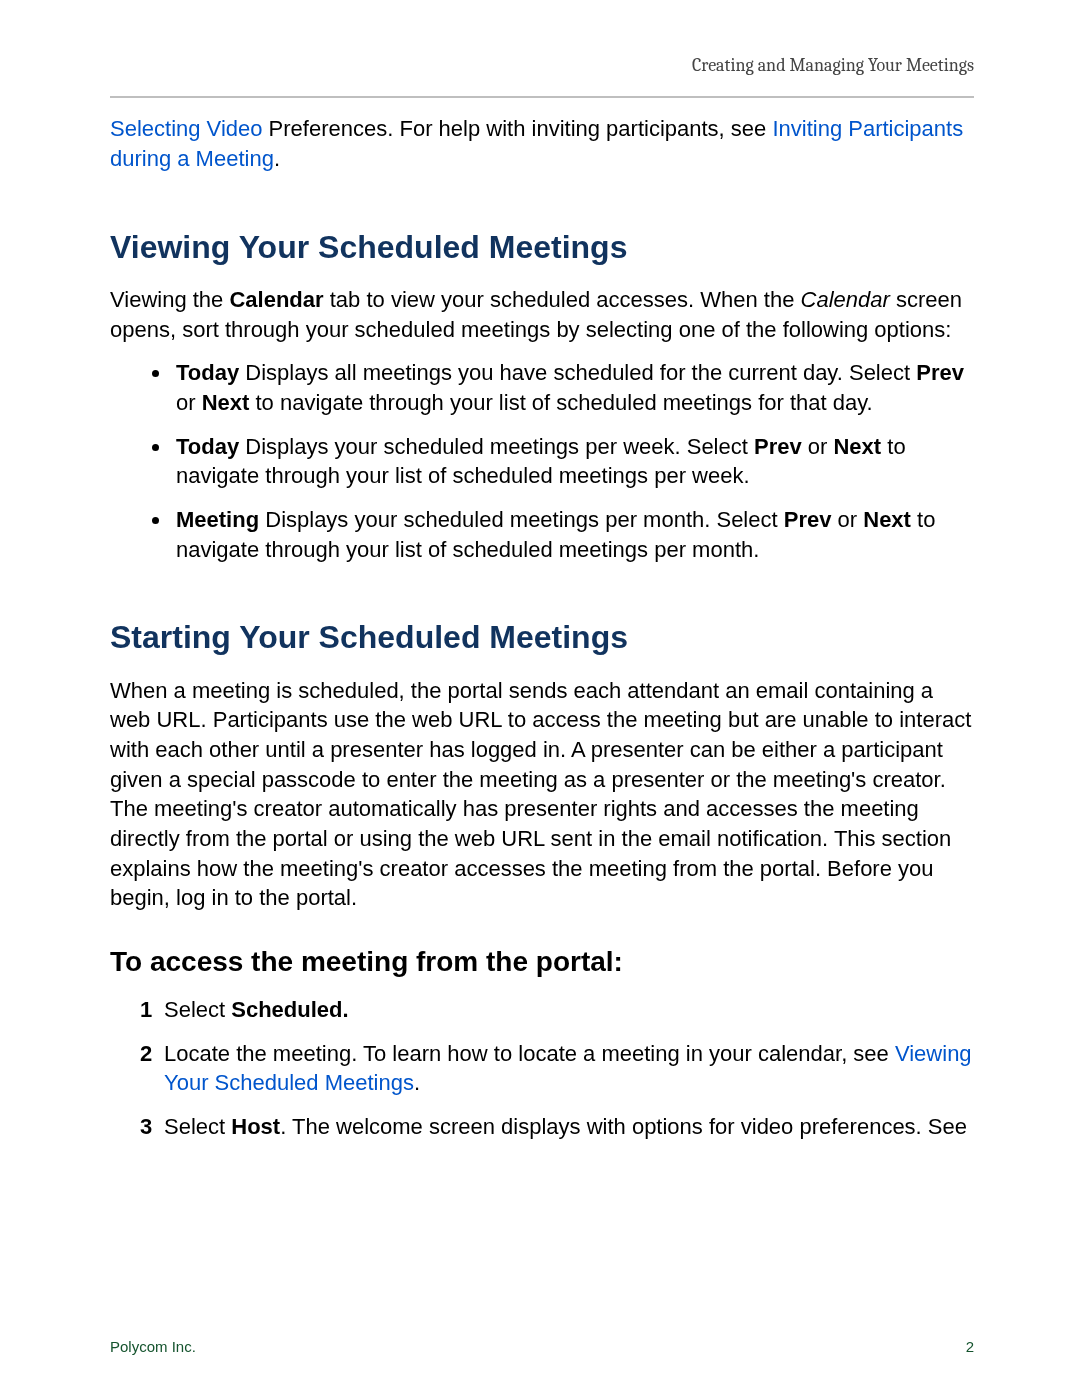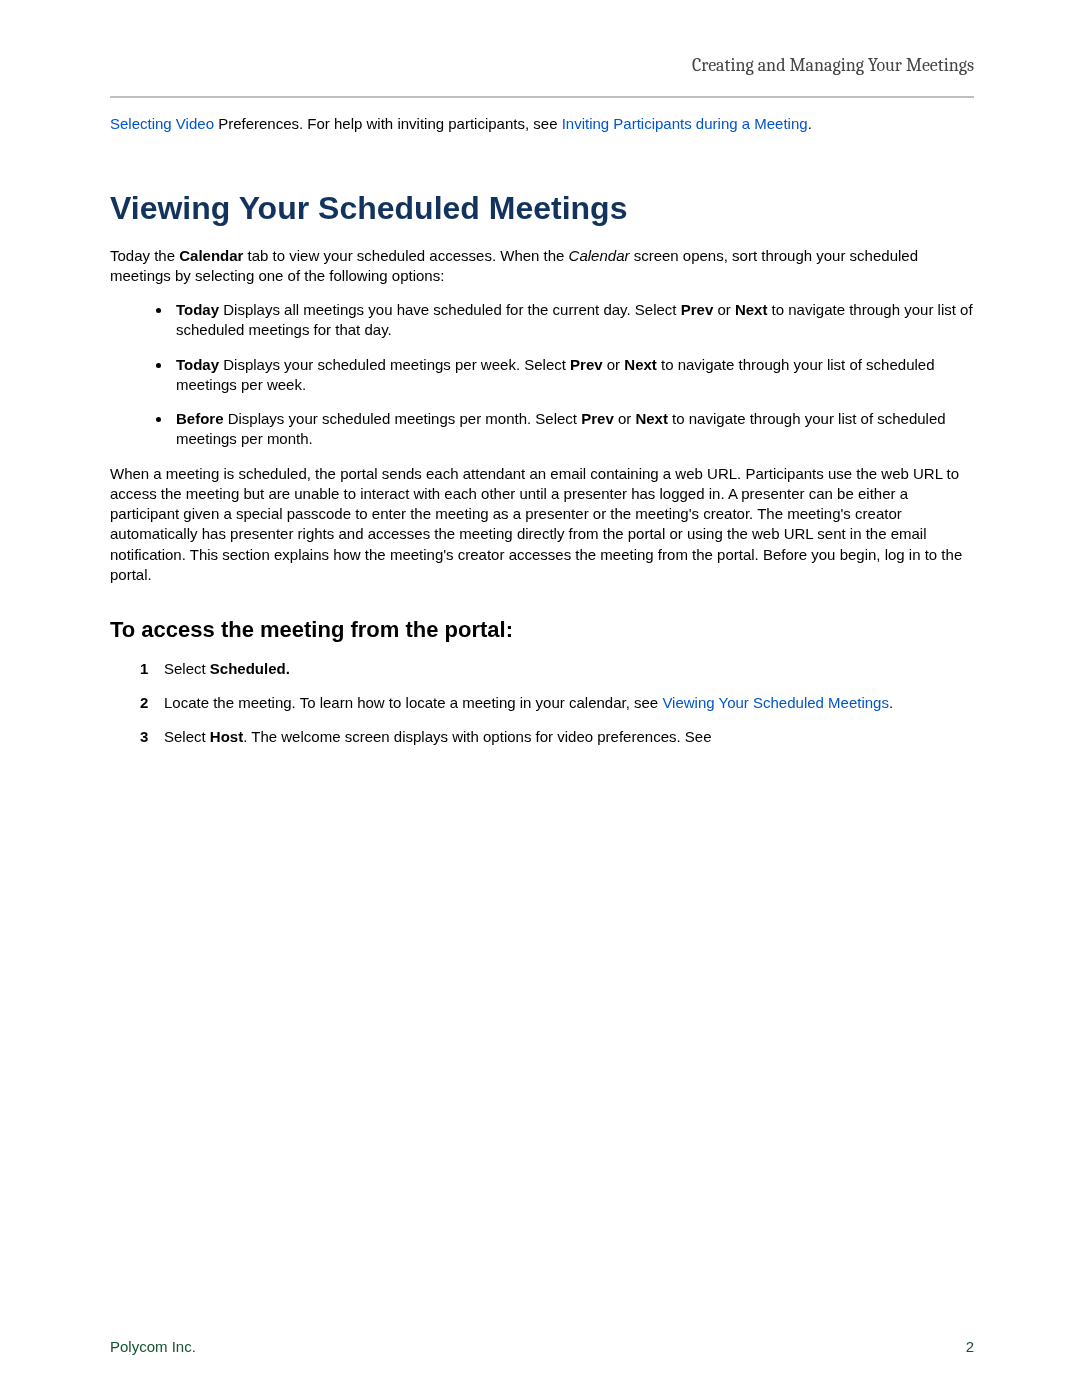--- a/index.html
+++ b/index.html
@@ -26,21 +26,21 @@
     color: #444;
     text-align: right;
     margin-bottom: 18px;
   }
   hr.rule {
     border: none;
     border-top: 2px solid #bfbfbf;
     margin: 0 0 16px 0;
   }
   .body-text {
-    font-size: 15px;
+    font-size: 22px;
   }
   .link {
     color: #0055cc;
   }
   h2.section {
     color: #11335e;
     font-size: 32px;
     font-weight: bold;
     margin: 52px 0 16px 0;
   }
@@ -54,21 +54,21 @@
   }
   ul.bullets li {
     padding-left: 4px;
     margin-bottom: 14px;
   }
   .bold { font-weight: bold; }
   .ital { font-style: italic; }
   .subhead {
     font-weight: bold;
     margin: 30px 0 14px 0;
-    font-size: 22px;
+    font-size: 28px;
   }
   ol.steps {
     margin: 0;
     padding-left: 48px;
     counter-reset: step;
     list-style: none;
   }
   ol.steps li {
     counter-increment: step;
     margin-bottom: 14px;
@@ -101,35 +101,36 @@
   <div class="running-head">Creating and Managing Your Meetings</div>
   <hr class="rule">
 
   <p class="para body-text">
     <span class="link">Selecting Video</span><span> Preferences. For help with inviting participants, see </span><span class="link">Inviting Participants during a Meeting</span><span>.</span>
   </p>
 
   <h2 class="section">Viewing Your Scheduled Meetings</h2>
 
   <p class="para body-text">
-    <span>Today the </span><span class="bold">Calendar</span><span> tab to view your scheduled accesses. When the </span><span class="ital">Calendar</span><span> screen opens, sort through your scheduled meetings by selecting one of the following options:</span>
+    <span>Viewing the </span><span class="bold">Calendar</span><span> tab to view your scheduled accesses. When the </span><span class="ital">Calendar</span><span> screen opens, sort through your scheduled meetings by selecting one of the following options:</span>
   </p>
 
   <ul class="bullets body-text">
     <li>
       <span class="bold">Today</span><span>    Displays all meetings you have scheduled for the current day. Select </span><span class="bold">Prev</span><span> or </span><span class="bold">Next</span><span> to navigate through your list of scheduled meetings for that day.</span>
     </li>
     <li>
       <span class="bold">Today</span><span>    Displays your scheduled meetings per week. Select </span><span class="bold">Prev</span><span> or </span><span class="bold">Next</span><span> to navigate through your list of scheduled meetings per week.</span>
     </li>
     <li>
-      <span class="bold">Before</span><span>    Displays your scheduled meetings per month. Select </span><span class="bold">Prev</span><span> or </span><span class="bold">Next</span><span> to navigate through your list of scheduled meetings per month.</span>
+      <span class="bold">Meeting</span><span>    Displays your scheduled meetings per month. Select </span><span class="bold">Prev</span><span> or </span><span class="bold">Next</span><span> to navigate through your list of scheduled meetings per month.</span>
     </li>
   </ul>
 
+  <h2 class="section">Starting Your Scheduled Meetings</h2>
 
   <p class="para body-text">When a meeting is scheduled, the portal sends each attendant an email containing a web URL. Participants use the web URL to access the meeting but are unable to interact with each other until a presenter has logged in. A presenter can be either a participant given a special passcode to enter the meeting as a presenter or the meeting's creator. The meeting's creator automatically has presenter rights and accesses the meeting directly from the portal or using the web URL sent in the email notification. This section explains how the meeting's creator accesses the meeting from the portal. Before you begin, log in to the portal.</p>
 
   <div class="subhead">To access the meeting from the portal:</div>
 
   <ol class="steps body-text">
     <li>
       <span>Select </span><span class="bold">Scheduled.</span>
     </li>
     <li>

